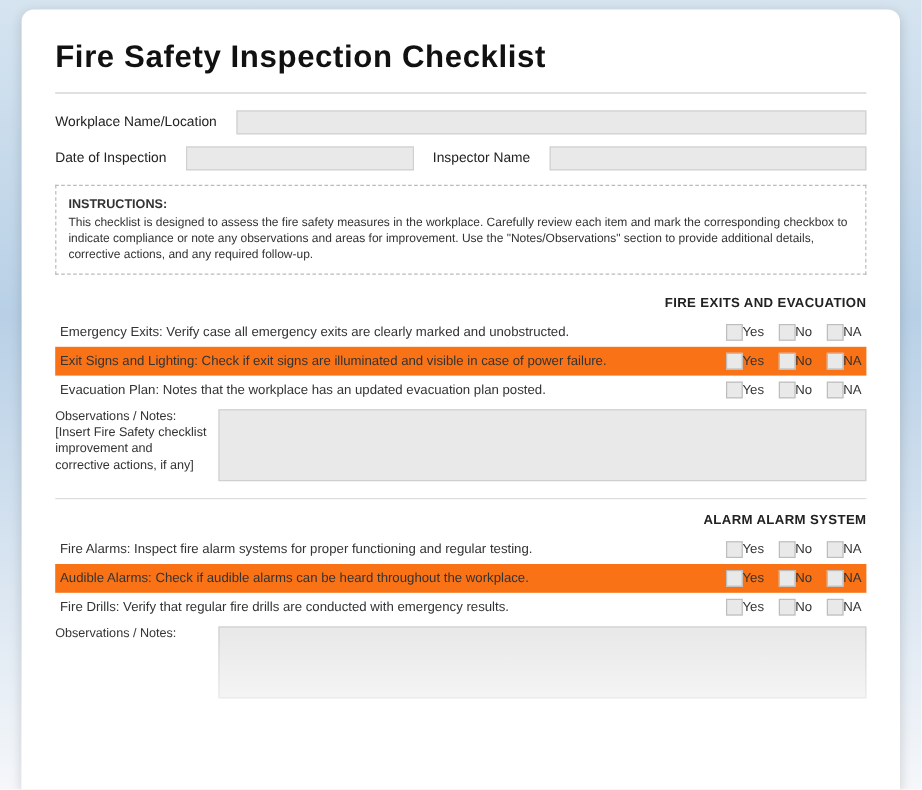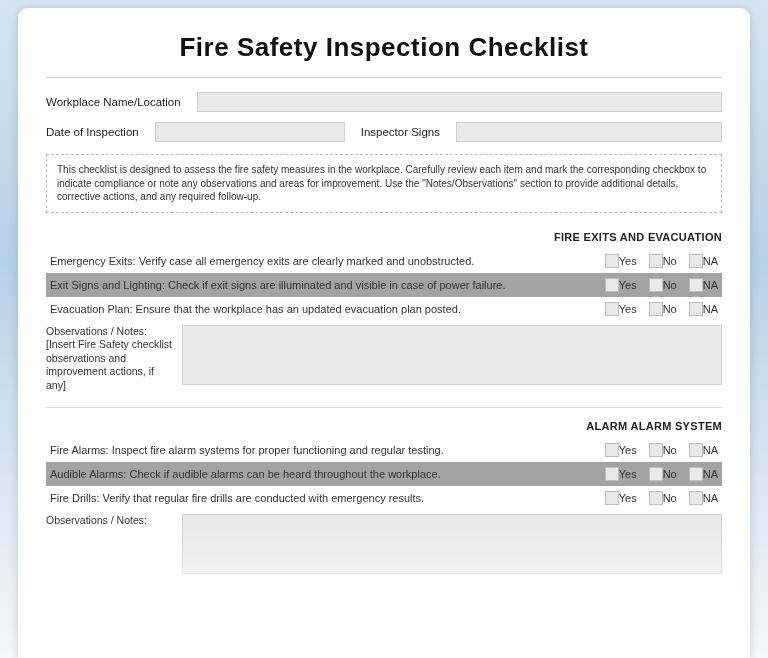--- a/index.html
+++ b/index.html
@@ -18,21 +18,21 @@
   box-shadow: 0 2px 10px rgba(0,0,0,0.15);
   padding: 24px 28px;
   height: 650px;
   position: relative;
 }
 h1 {
   font-family: 'Arial Narrow', Arial, sans-serif;
   font-stretch: condensed;
   font-weight: 700;
   font-size: 26px;
-  text-align: center;
+  text-align: left;
   letter-spacing: 0.5px;
   color: #111;
   margin-bottom: 14px;
 }
 .hr { border: none; border-top: 1px solid #ccc; margin-bottom: 14px; }
 .header-fields { font-size: 11.5px; color: #222; }
 .hf-row { display: flex; align-items: center; margin-bottom: 10px; gap: 16px; }
 .hf-label { white-space: nowrap; }
 .hf-input {
   background: #e9e9e9;
@@ -57,21 +57,21 @@
   margin-bottom: 6px;
   text-align: right;
 }
 .item-row {
   display: flex;
   align-items: center;
   font-size: 11px;
   color: #333;
   padding: 5px 4px;
 }
-.item-row.alt { background: #a3a3a3; }
+.item-row.alt { background: #f97316; }
 .item-text { flex: 1; padding-right: 8px; }
 .opts { display: flex; gap: 12px; align-items: center; }
 .opt { display: flex; align-items: center; gap: 0; font-size: 11px; color: #333; }
 .chk {
   width: 14px; height: 14px;
   background: #e9e9e9;
   border: 1px solid #bdbdbd;
   display: inline-block;
 }
 .notes-row { display: flex; margin-top: 4px; gap: 8px; }
@@ -99,26 +99,27 @@
   <hr class="hr">
 
   <div class="header-fields">
     <div class="hf-row">
       <span class="hf-label">Workplace Name/Location</span>
       <div class="hf-input"></div>
     </div>
     <div class="hf-row">
       <span class="hf-label">Date of Inspection</span>
       <div class="hf-input" style="max-width:190px"></div>
-      <span class="hf-label">Inspector Signs</span>
+      <span class="hf-label">Inspector Name</span>
       <div class="hf-input"></div>
     </div>
   </div>
 
   <div class="instructions">
+    <div class="instructions-title">INSTRUCTIONS:</div>
     <div>This checklist is designed to assess the fire safety measures in the workplace. Carefully review each item and mark the corresponding checkbox to indicate compliance or note any observations and areas for improvement. Use the "Notes/Observations" section to provide additional details, corrective actions, and any required follow-up.</div>
   </div>
 
   <div class="section-title">FIRE EXITS AND EVACUATION</div>
 
   <div class="item-row">
     <div class="item-text">Emergency Exits: Verify case all emergency exits are clearly marked and unobstructed.</div>
     <div class="opts">
       <span class="opt">
           <span class="chk"></span>
@@ -145,39 +146,39 @@
           <span class="chk"></span>
           <span>No</span>
         </span>
       <span class="opt">
           <span class="chk"></span>
           <span>NA</span>
         </span>
     </div>
   </div>
   <div class="item-row">
-    <div class="item-text">Evacuation Plan: Ensure that the workplace has an updated evacuation plan posted.</div>
+    <div class="item-text">Evacuation Plan: Notes that the workplace has an updated evacuation plan posted.</div>
     <div class="opts">
       <span class="opt">
           <span class="chk"></span>
           <span>Yes</span>
         </span>
       <span class="opt">
           <span class="chk"></span>
           <span>No</span>
         </span>
       <span class="opt">
           <span class="chk"></span>
           <span>NA</span>
         </span>
     </div>
   </div>
 
   <div class="notes-row">
-    <div class="notes-label">Observations / Notes: [Insert Fire Safety checklist observations and improvement actions, if any]</div>
+    <div class="notes-label">Observations / Notes: [Insert Fire Safety checklist improvement and corrective actions, if any]</div>
     <div class="notes-box"></div>
   </div>
 
   <hr class="sect-hr">
 
   <div class="section-title">ALARM ALARM SYSTEM</div>
 
   <div class="item-row">
     <div class="item-text">Fire Alarms: Inspect fire alarm systems for proper functioning and regular testing.</div>
     <div class="opts">

